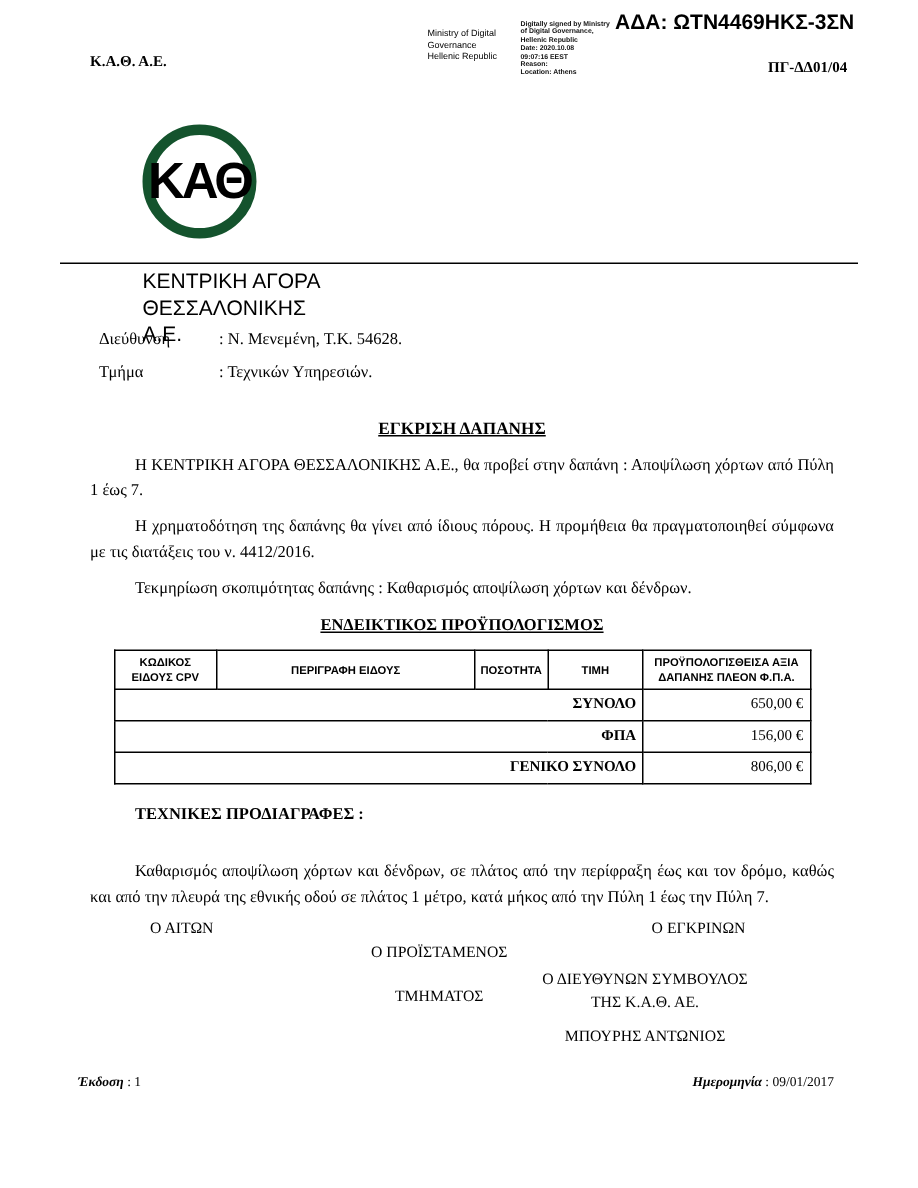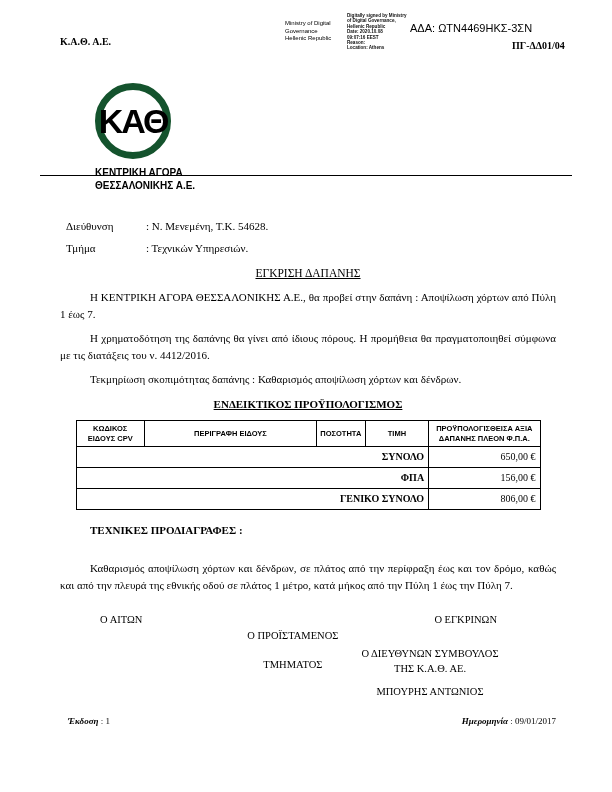--- a/index.html
+++ b/index.html
@@ -1,45 +1,45 @@
 <!DOCTYPE html>
 <html><head>
 <meta charset="utf-8">
 <style>
   html,body{margin:0;padding:0;background:#e8e8e8;}
   .page{
     position:relative;width:612px;height:792px;margin:0 auto;background:#ffffff;
     font-family:"Liberation Serif", serif;color:#000;overflow:hidden;
   }
   
-  .ada{position:absolute;top:22px;left:410px;font-size:11px;font-family:"Liberation Sans",sans-serif;}
+  .ada{position:absolute;top:6px;left:410px;font-size:14px;font-family:"Liberation Sans",sans-serif;font-weight:bold;}
   .org-abbrev{position:absolute;top:36px;left:60px;font-size:10px;font-weight:bold;}
   .ministry{position:absolute;top:20px;left:285px;font-size:6px;font-family:"Liberation Sans",sans-serif;line-height:1.25;}
   .stamp{position:absolute;top:13px;left:347px;width:64px;font-size:4.6px;line-height:1.18;
          font-family:"Liberation Sans",sans-serif;font-weight:bold;color:#111;}
   .doc-code{position:absolute;top:40px;left:512px;font-size:10px;font-weight:bold;}
   
   .logo{position:absolute;top:83px;left:95px;width:120px;}
   .logo-circle{
     width:62px;height:62px;border:7px solid #14532d;border-radius:50%;
     display:flex;align-items:center;justify-content:center;
   }
   .logo-circle span{font-family:"Liberation Sans",sans-serif;font-weight:bold;font-size:34px;letter-spacing:-2px;}
-  .logo-sub{margin-top:8px;font-family:"Liberation Sans",sans-serif;font-weight:bold;font-size:10px;line-height:1.25;}
+  .logo-sub{margin-top:20px;font-family:"Liberation Sans",sans-serif;font-weight:normal;font-size:14px;line-height:1.25;}
   .rule{position:absolute;top:175px;left:40px;right:40px;height:0;border-top:1.5px solid #000;}
   
   .meta-right{position:absolute;top:182px;left:355px;font-size:11px;}
   .meta-right .row{display:flex;margin-bottom:9px;}
   .meta-right .lbl{width:75px;}
   .meta-left{position:absolute;top:220px;left:66px;font-size:11px;}
   .meta-left .row{display:flex;margin-bottom:10px;}
   .meta-left .lbl{width:80px;}
   
   .content{position:absolute;top:262px;left:60px;right:56px;font-size:11px;}
-  .center-title{text-align:center;font-weight:normal;text-decoration:underline;font-size:11.5px;margin:5px 0 10px 0;}
+  .center-title{text-align:center;font-weight:bold;text-decoration:underline;font-size:11.5px;margin:18px 0 10px 0;}
   .content p{margin:0 0 7px 0;line-height:1.55;text-indent:30px;text-align:justify;}
   .budget-title{text-align:center;font-weight:bold;text-decoration:underline;font-size:11px;margin:10px 0 10px 0;}
   
   table.budget{border-collapse:collapse;margin:0 auto;width:465px;}
   table.budget th,table.budget td{border:1px solid #000;}
   table.budget th{
     font-family:"Liberation Sans",sans-serif;font-weight:bold;font-size:7.5px;
     text-align:center;vertical-align:middle;padding:3px 2px;line-height:1.25;
   }
   table.budget td{font-size:10px;padding:3px 4px;height:14px;}
@@ -54,21 +54,21 @@
   .specs-title{font-weight:bold;margin:14px 0 24px 30px;font-size:11px;}
   
   .sig-row{position:absolute;top:614px;left:60px;right:60px;display:flex;font-size:10.5px;}
   .sig{white-space:pre-line;}
   .sig.applicant{margin-left:40px;}
   .sig.supervisor{margin-left:105px;text-align:center;line-height:1.4;}
   .sig.approver{margin-left:auto;margin-right:55px;}
   .director{position:absolute;top:646px;left:330px;width:200px;text-align:center;font-size:10.5px;line-height:1.45;}
   .director-name{position:absolute;top:686px;left:330px;width:200px;text-align:center;font-size:10.5px;}
   
-  .footer{position:absolute;top:716px;left:68px;right:56px;font-size:9px;display:flex;justify-content:space-between;font-family:Liberation Serif, serif;}
+  .footer{position:absolute;top:716px;left:52px;right:56px;font-size:9px;display:flex;justify-content:space-between;font-family:Liberation Serif, serif;}
   .footer .lbl{font-weight:bold;font-style:italic;}
 </style>
 </head>
 <body>
 
 <div class="page">
 
   <div class="ada">ΑΔΑ: ΩΤΝ4469ΗΚΣ-3ΣΝ</div>
   <div class="org-abbrev">Κ.Α.Θ. Α.Ε.</div>
 

